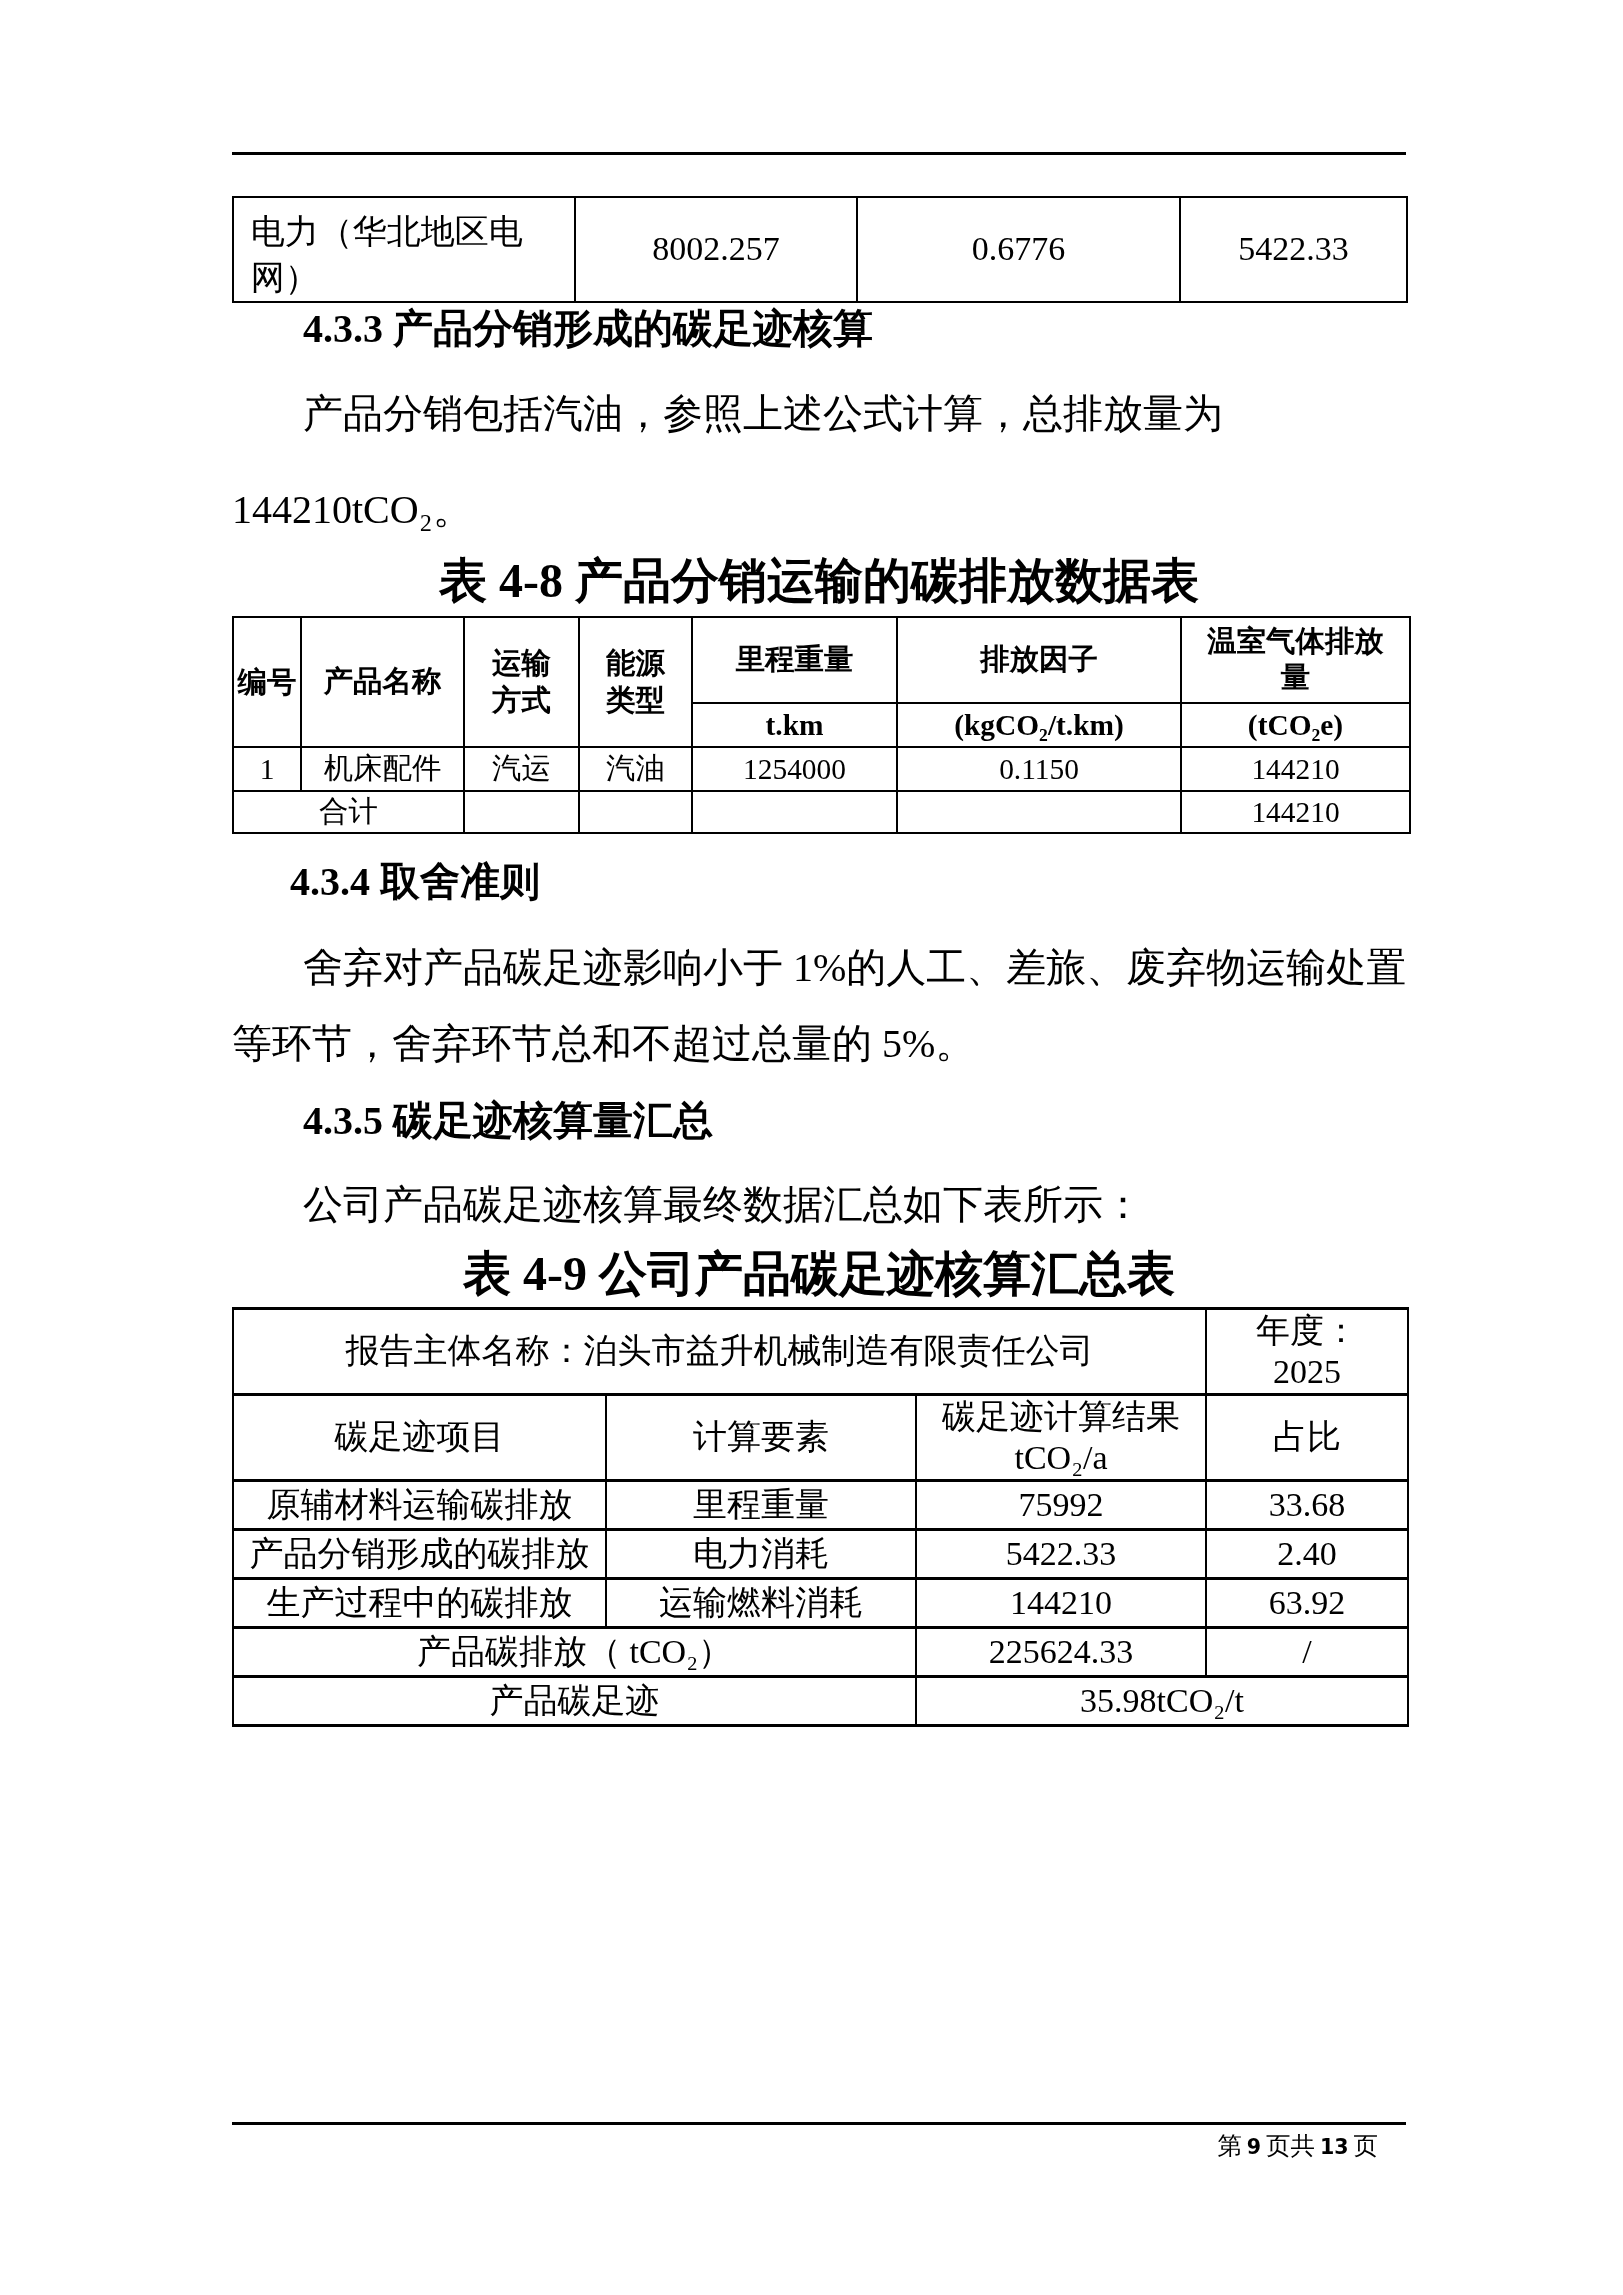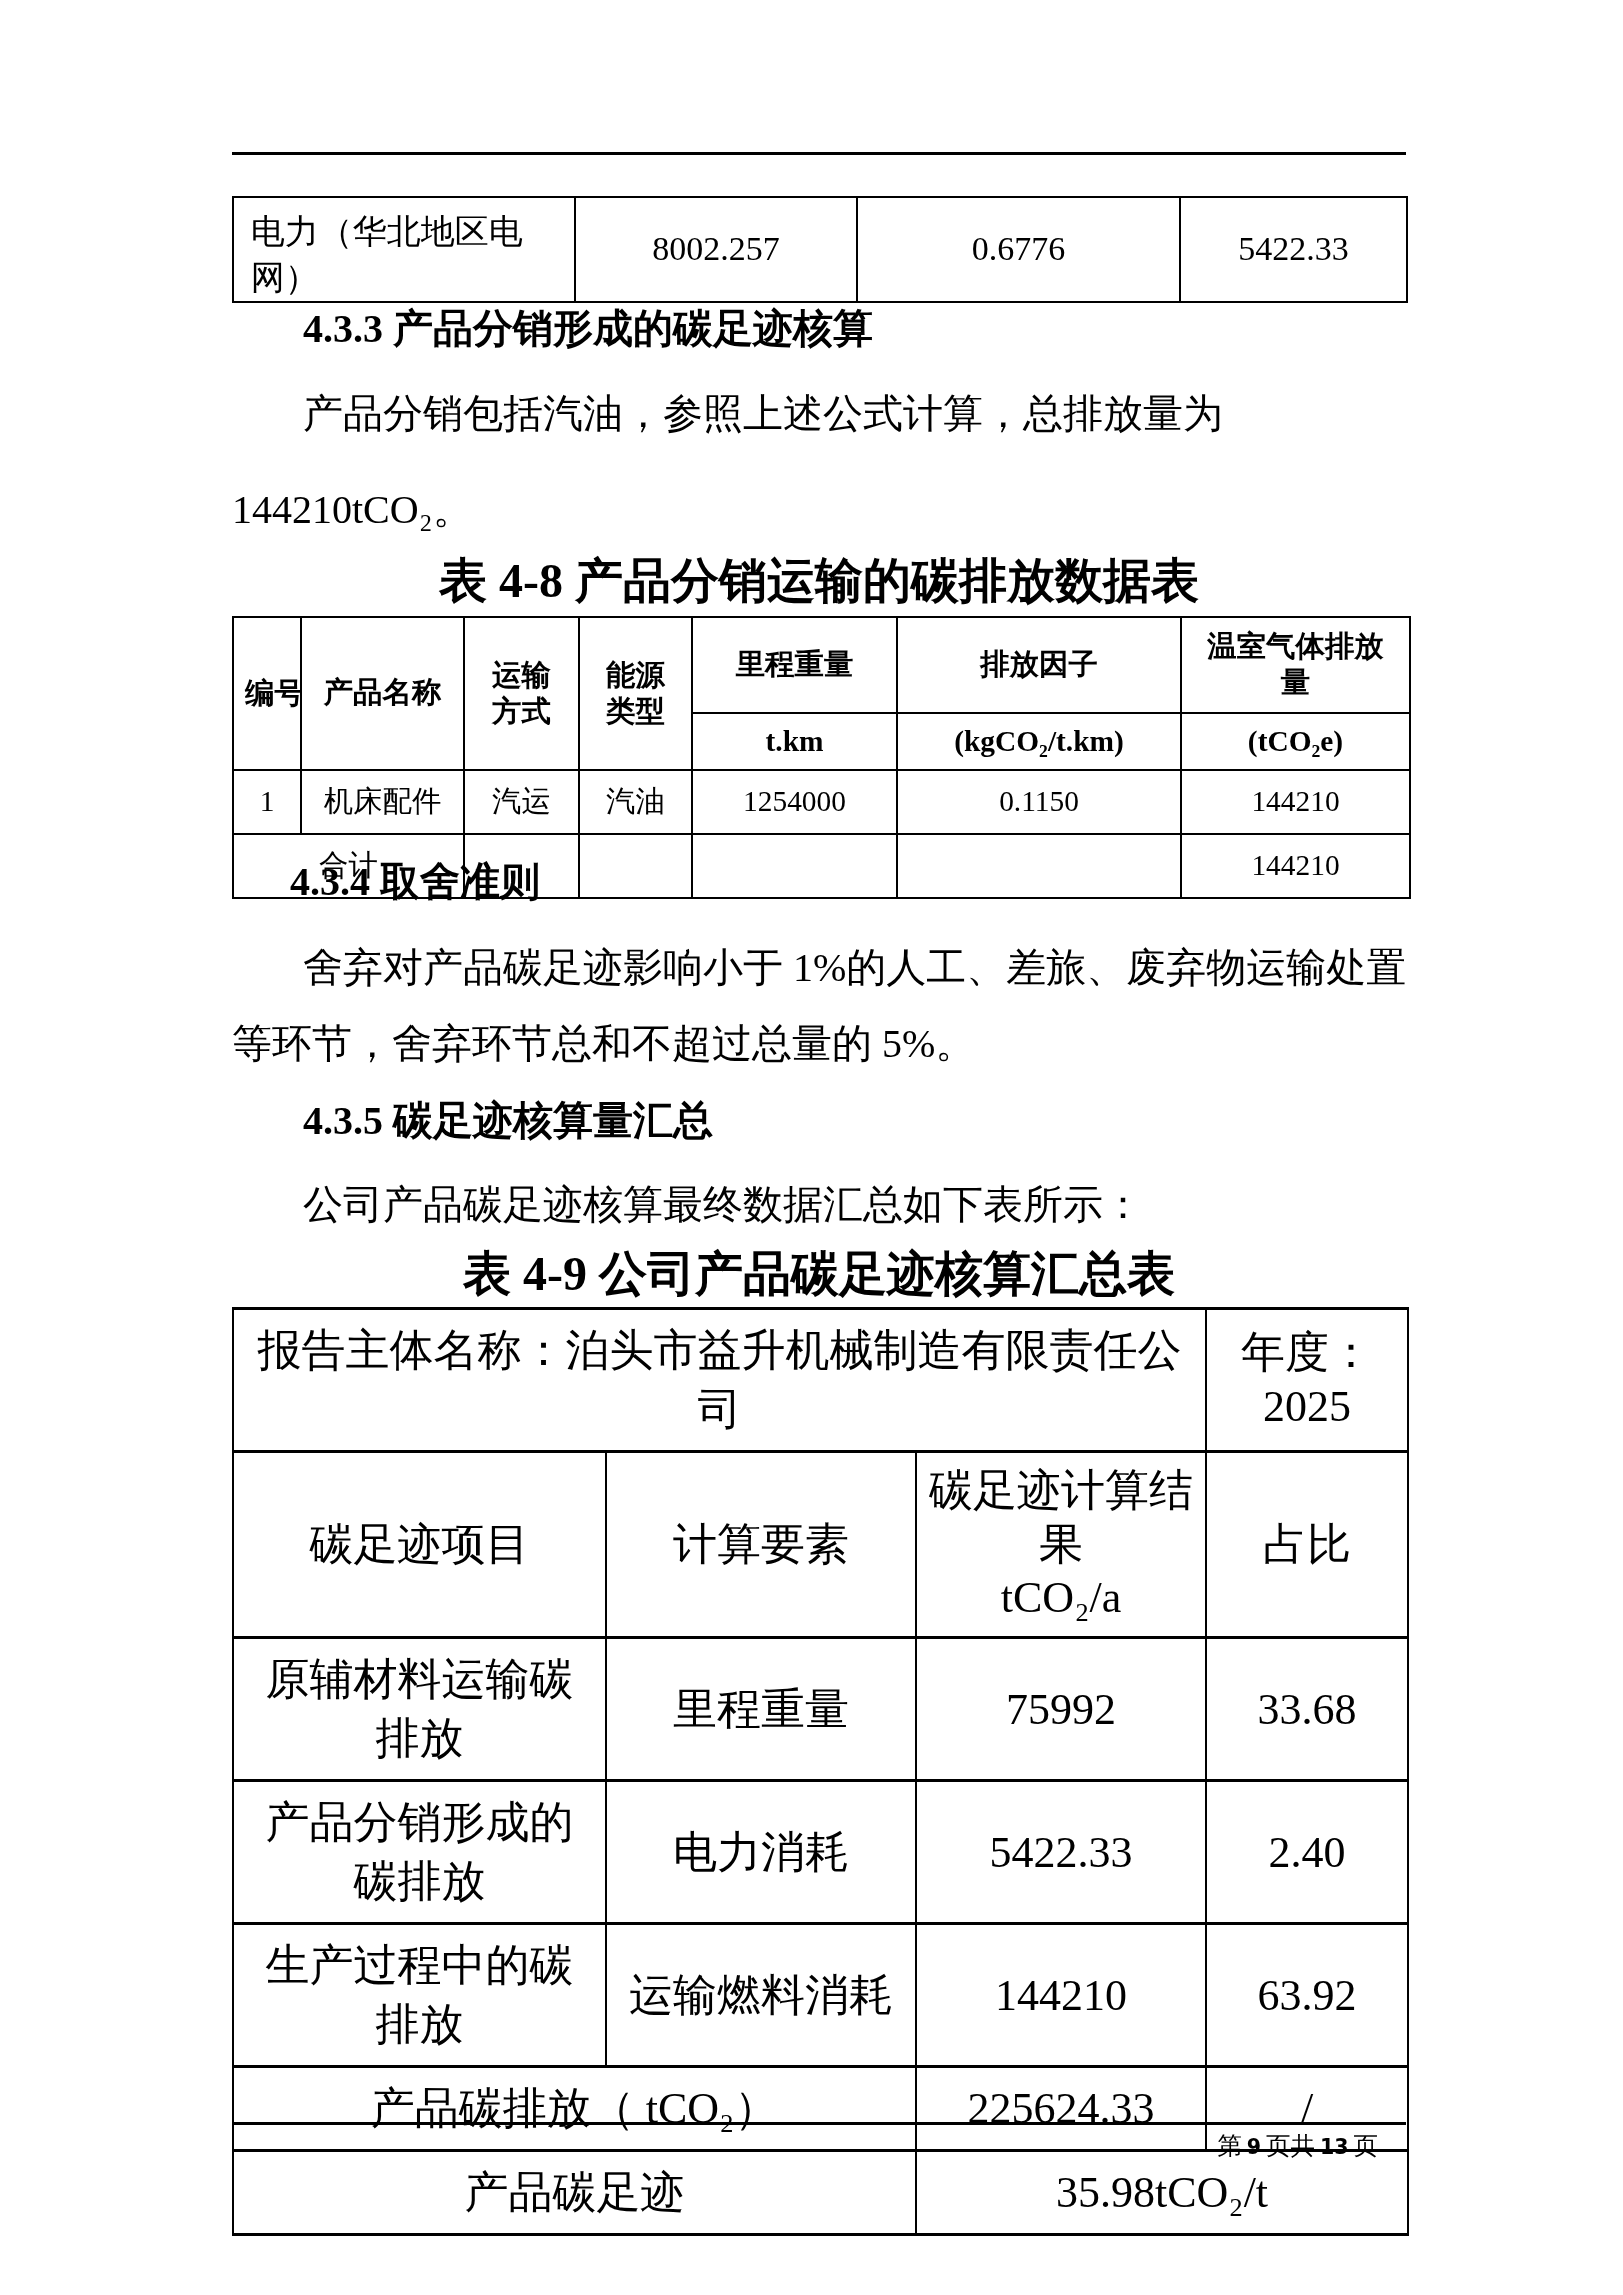--- a/index.html
+++ b/index.html
@@ -37,36 +37,36 @@
   }
   table.doc {
     position: absolute;
     border-collapse: collapse;
     table-layout: fixed;
   }
   table.doc td {
     overflow: hidden;
     text-align: center;
     vertical-align: middle;
-    padding: 11px;
+    padding: 0;
   }
   
   table.t1 { left: 232px; top: 196px; width: 1174px; font-size: 34px; }
   table.t1 td { border: 2.5px solid #000; }
   table.t1 td.namecell {
     text-align: left;
     vertical-align: top;
     padding: 10.8px 4.9px 0 16.7px;
   }
   
   table.t48 { left: 232px; top: 616px; width: 1176px; font-size: 29.4px; }
   table.t48 td { border: 2.5px solid #000; }
   table.t48 tr.bold td { font-weight: bold; }
   
-  table.t49 { left: 232px; top: 1307px; width: 1174px; font-size: 44px; }
+  table.t49 { left: 232px; top: 1307px; width: 1174px; font-size: 34px; }
   table.t49 td { border-left: 2px solid #000; border-right: 2px solid #000;
                  border-top: 3.9px solid #000; border-bottom: 3.9px solid #000; }
   .narrow { margin: 0 auto; line-height: 1.25; }
   .w120 { width: 59px; }
   .w150 { width: 74px; }
   .w395 { width: 194px; }
   .twoline { line-height: 1.22; }
   .footer-text {
     position: absolute;
     top: 2129px;

